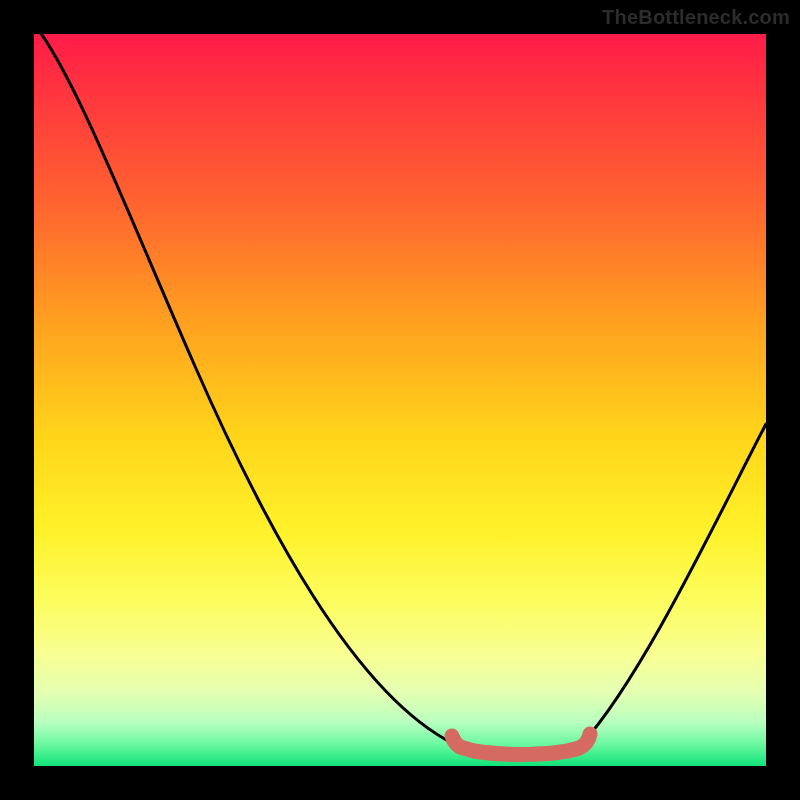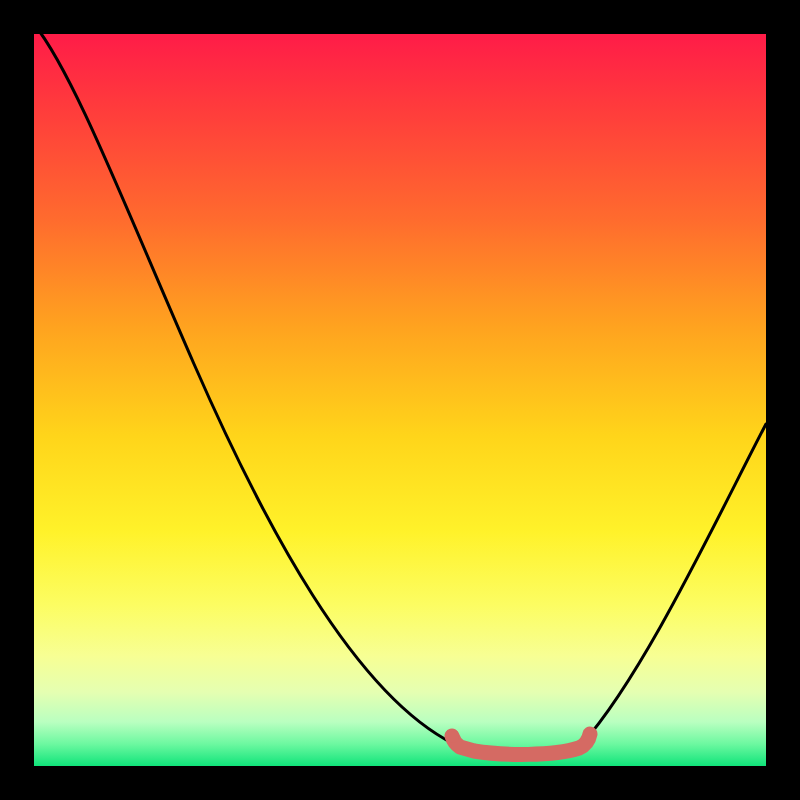--- a/index.html
+++ b/index.html
@@ -53,20 +53,21 @@
     color: #2c2c2c;
     font-size: 20px;
     font-weight: 600;
     letter-spacing: 0.2px;
   }
 </style>
 </head>
 <body>
 <div class="frame">
 
+  <div class="watermark">TheBottleneck.com</div>
 
   <div class="plot-area">
     <svg viewBox="0 0 732 732">
 
       <path d="M 0 -10
                C 40 40, 90 170, 160 330
                C 230 490, 320 660, 420 710
                L 455 720
                C 480 724, 530 724, 548 710
                C 610 640, 680 490, 732 390" fill="none" stroke="#000" stroke-width="3" stroke-linecap="round"></path>

